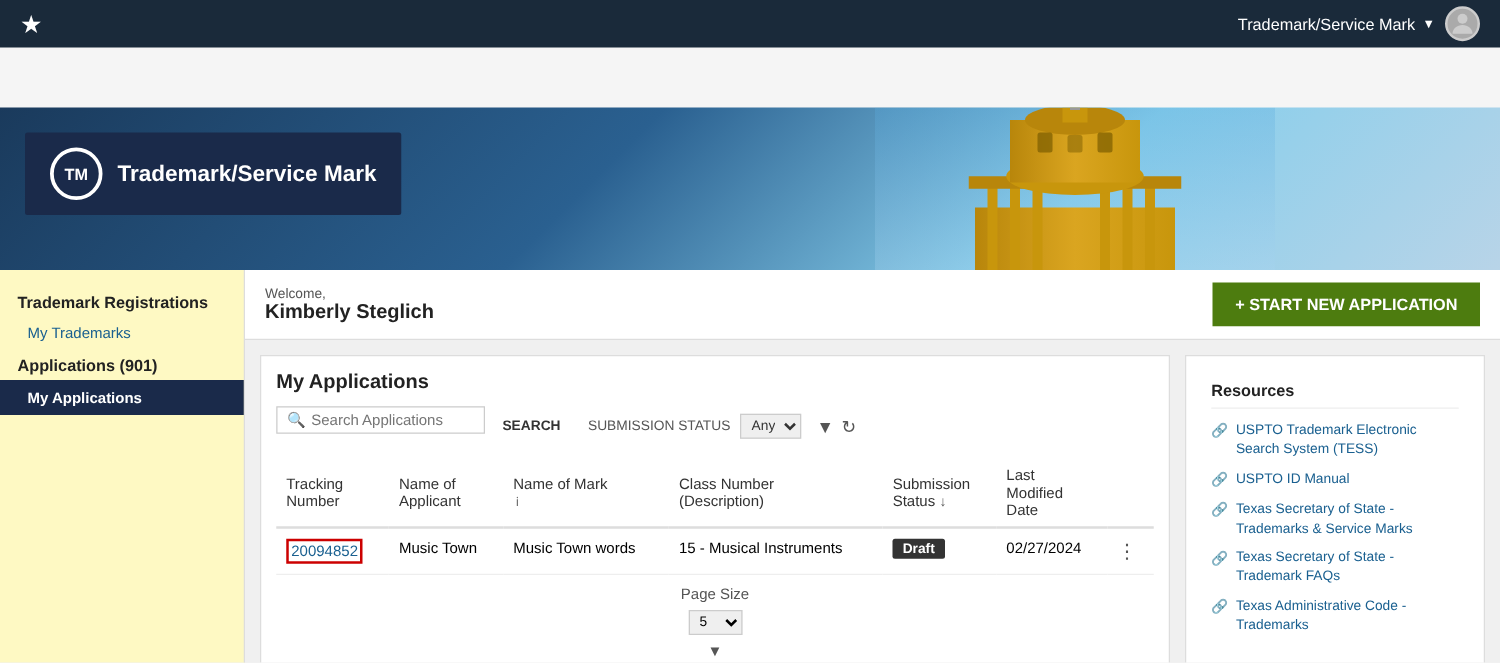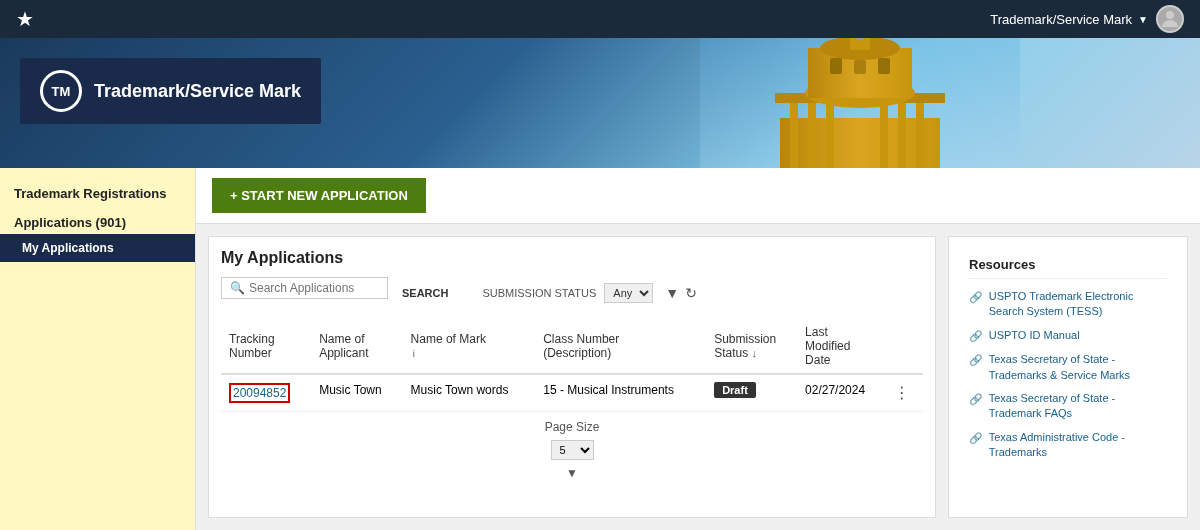--- a/index.html
+++ b/index.html
@@ -28,20 +28,21 @@
     .top-nav-avatar svg { width: 24px; height: 24px; fill: #ddd; }
 
     
     .hero {
       height: 130px;
       background: linear-gradient(135deg, #1a3a5c 0%, #2a6090 40%, #87ceeb 70%, #b8d4e8 100%);
       position: relative;
       overflow: hidden;
       display: flex;
       align-items: flex-end;
+      margin-top: 48px;
     }
     .hero-brand {
       position: absolute;
       top: 20px;
       left: 20px;
       background: #1a2a4a;
       padding: 12px 20px;
       display: flex;
       align-items: center;
       gap: 12px;
@@ -162,21 +163,21 @@
     }
     .search-btn {
       background: none;
       border: none;
       font-weight: bold;
       font-size: 11px;
       color: #333;
       cursor: pointer;
       padding: 0 6px;
     }
-    .submission-status-label { font-size: 11px; color: #555; margin-left: 20px; }
+    .submission-status-label { font-size: 11px; color: #555; margin-left: 8px; }
     .status-select {
       border: 1px solid #ccc;
       font-size: 11px;
       padding: 2px 4px;
       color: #333;
     }
     .filter-icons { display: flex; align-items: center; gap: 6px; margin-left: 4px; }
     .filter-icon { color: #555; font-size: 14px; cursor: pointer; }
 
     
@@ -335,27 +336,32 @@
       <span>TM</span>
     </div>
     <span class="hero-brand-text">Trademark/Service Mark</span>
   </div>
 </div>
 
 <div class="main-layout">
 
   <div class="sidebar">
     <div class="sidebar-section-title">Trademark Registrations</div>
+    <a class="sidebar-link">My Trademarks</a>
     <div class="sidebar-section-title2">Applications (901)</div>
     <div class="sidebar-active">My Applications</div>
   </div>
 
   <div class="content-area">
 
     <div class="welcome-bar">
+      <div>
+        <div class="welcome-text-small">Welcome,</div>
+        <div class="welcome-name">Kimberly Steglich</div>
+      </div>
       <button class="start-new-btn">+ START NEW APPLICATION</button>
     </div>
 
     <div class="content-body">
 
       <div class="applications-panel">
         <div class="panel-title">My Applications</div>
 
         <div style="display:flex;align-items:center;gap:8px;margin-bottom:10px;">
           <div class="search-row" style="display:flex;align-items:center;gap:4px;border:1px solid #ccc;padding:3px 8px;">

